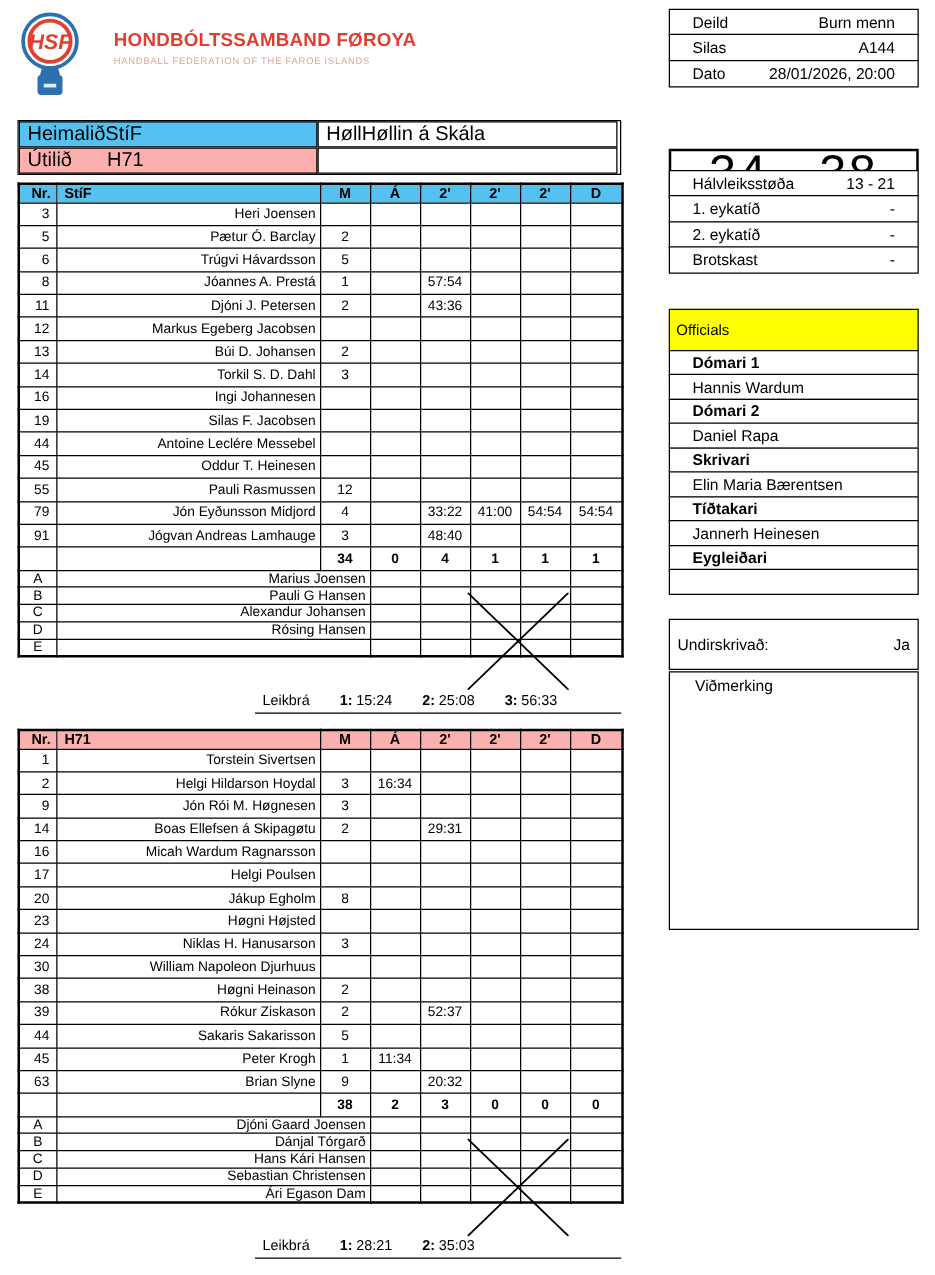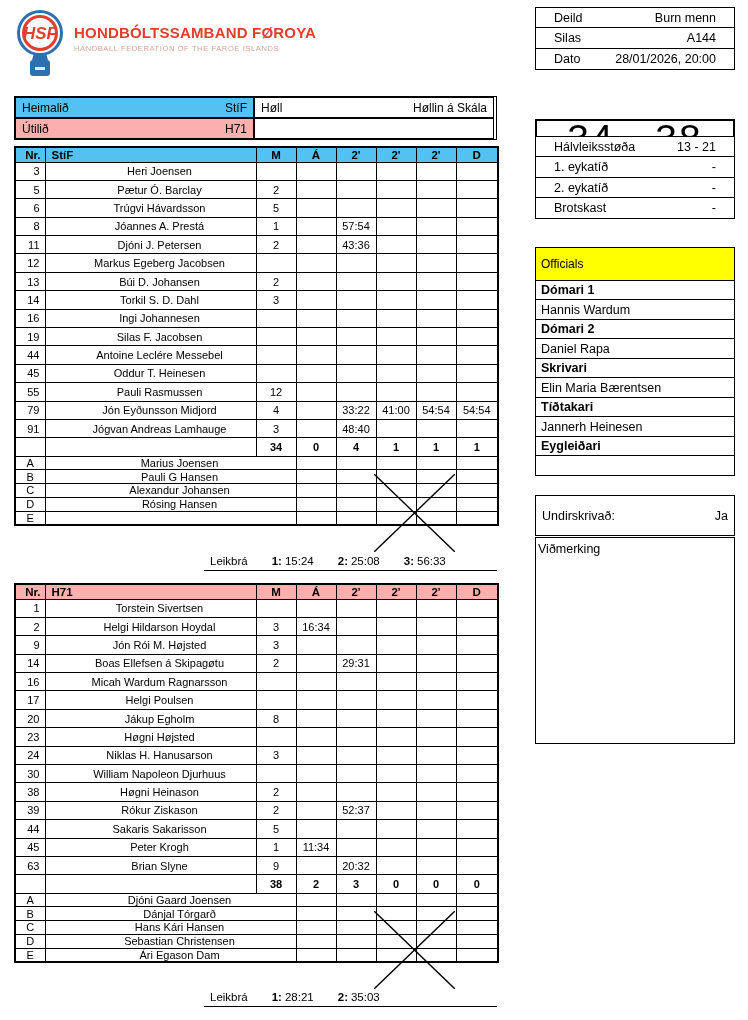--- a/index.html
+++ b/index.html
@@ -7,48 +7,48 @@
     --logo-red:#E23E2E; --logo-blue:#2C70B0;
   }
   *{margin:0;padding:0;box-sizing:border-box;}
   html,body{background:#fff;}
   .page{position:relative;width:748px;height:1020px;background:#fff;
         font-family:"Liberation Sans","DejaVu Sans",sans-serif;color:#000;overflow:hidden;}
   .left{position:absolute;left:14px;top:0;width:483px;height:100%;}
   .right{position:absolute;left:535px;top:0;width:200px;height:100%;}
 
   
-  .brand{position:absolute;top:8px;left:2px;display:flex;gap:8px;align-items:flex-start;}
+  .brand{position:absolute;top:8px;left:2px;display:flex;gap:25px;align-items:flex-start;}
   .brand-text{padding-top:16px;}
   .brand-title{font-size:15px;font-weight:bold;color:var(--logo-red);letter-spacing:.2px;}
   .brand-sub{font-size:7.5px;color:#d9a29a;letter-spacing:.62px;margin-top:3px;}
 
   
   .teamsbar{position:absolute;top:96px;left:0;width:483px;border:1.5px solid #000;
             display:grid;grid-template-columns:239px 240px;}
-  .tb{height:21px;display:flex;justify-content:space-between;align-items:center;
-      padding:0 6px;font-size:12px;border:1px solid #000;}
+  .tb{height:21px;display:flex;align-items:center;
+      padding:0 6px;font-size:16px;border:1px solid #000;}
   .tb.home{background:var(--home);}
-  .tb.away{background:var(--away);}
+  .tb.away{background:var(--away);gap:28px;}
 
   
   .tblwrap{position:absolute;left:0;width:451px;}
   table.roster{border-collapse:collapse;width:483px;table-layout:fixed;font-size:11px;
                border:2px solid #000;}
   .roster td,.roster th{border:1px solid #000;padding:0 3px;overflow:hidden;white-space:nowrap;
                         vertical-align:middle;}
   .roster th{height:15px;font-size:11.5px;font-weight:bold;text-align:center;}
   .roster th.name{text-align:left;padding-left:6px;}
   .roster th.nr{text-align:right;padding-right:4px;}
   table.c-home th{background:var(--home);}
   table.c-away th{background:var(--away);}
   .roster td{height:18.4px;}
   .roster td.nr{text-align:right;padding-right:5px;}
   .roster td.nr.ctr{text-align:center;padding-right:3px;}
-  .roster td.name{text-align:center;padding-left:21px;}
+  .roster td.name{text-align:right;padding-left:21px;}
   .roster td.stat{text-align:center;}
   .roster tr.totals td{font-weight:bold;}
   .roster tr.bench td{height:13.7px;}
   .xmark{position:absolute;left:360px;top:328px;width:81px;height:78px;pointer-events:none;}
   .xmark svg{display:block;}
 
   
   .leikbra{position:absolute;left:190px;width:293px;border-bottom:1.6px solid #000;
            display:flex;gap:24px;align-items:baseline;padding:1px 2px 3px 6px;font-size:11.5px;}
   .lk-entry b{margin-right:3px;}
@@ -60,26 +60,26 @@
   .stack{position:absolute;width:200px;}
   .info{top:8px;}
   .scorebox{position:absolute;top:98px;width:200px;height:40px;border:2.5px solid #000;
             display:flex;align-items:center;justify-content:center;
             font-size:39px;font-weight:normal;letter-spacing:2px;margin-top:21px;}
   .scorerows{top:137px;}
   .officials{top:247px;}
   .off-header{height:19px;border:1.5px solid #000;background:var(--officials-header);
               display:flex;align-items:center;padding:16px 5px;font-size:12px;}
   .orow{height:21px;margin-top:-1.5px;border:1.5px solid #000;background:#fff;
-        display:flex;align-items:center;padding:0 5px;font-size:12.5px;}
+        display:flex;align-items:center;padding:0 18px;font-size:12.5px;}
   .orow.bold{font-weight:bold;}
   .sig{position:absolute;top:495px;width:200px;height:41px;border:1.5px solid #000;
        display:flex;justify-content:space-between;align-items:center;padding:0 6px;font-size:12.5px;}
   .remarks{position:absolute;top:537px;width:200px;height:207px;border:1.5px solid #000;
-           font-size:12.5px;padding:4px 2px;}
+           font-size:12.5px;padding:4px 20px;}
 </style>
 </head>
 <body>
 
 <div class="page">
 
   <div class="left">
 
     <div class="brand">
       <svg width="50" height="74" viewBox="0 0 50 74">
@@ -396,21 +396,21 @@
               <td class="name">Helgi Hildarson Hoydal</td>
               <td class="stat">3</td>
               <td class="stat">16:34</td>
               <td class="stat"></td>
               <td class="stat"></td>
               <td class="stat"></td>
               <td class="stat"></td>
             </tr>
             <tr class="player">
               <td class="nr">9</td>
-              <td class="name">Jón Rói M. Højsted</td>
+              <td class="name">Jón Rói M. Høgnesen</td>
               <td class="stat">3</td>
               <td class="stat"></td>
               <td class="stat"></td>
               <td class="stat"></td>
               <td class="stat"></td>
               <td class="stat"></td>
             </tr>
             <tr class="player">
               <td class="nr">14</td>
               <td class="name">Boas Ellefsen á Skipagøtu</td>

